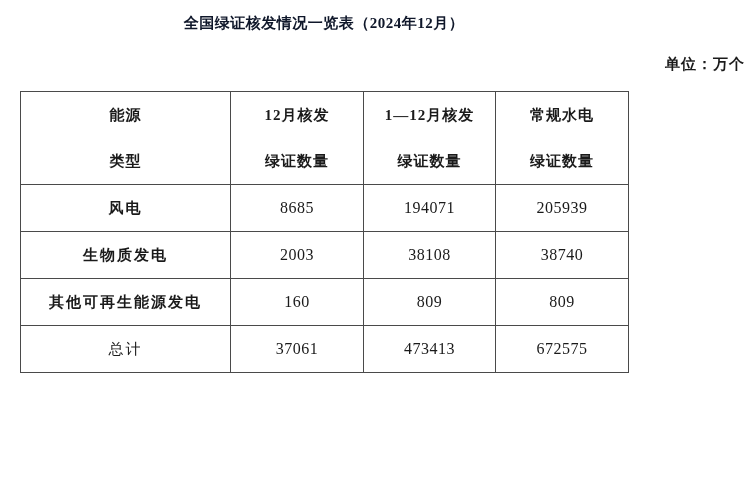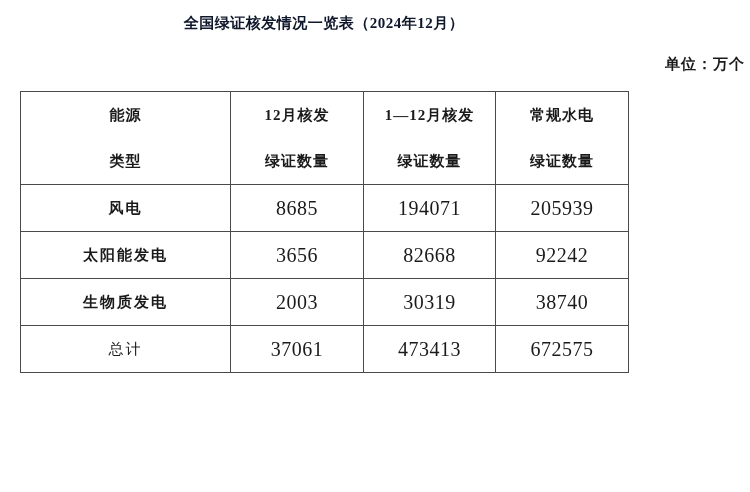--- a/index.html
+++ b/index.html
@@ -50,21 +50,21 @@
   }
   .cert-table thead th {
     height: 92px;
     font-size: 15px;
     font-weight: bold;
     letter-spacing: 1px;
   }
   .hl { display: block; line-height: 46px; }
   .cert-table tbody td { height: 47px; }
   .type-cell { font-size: 15px; letter-spacing: 2px; font-weight: bold; }
-  .num-cell { font-size: 20px; letter-spacing: 0.5px; }
+  .num-cell { font-size: 16px; letter-spacing: 0.5px; }
   .total-row .type-cell { font-weight: normal; }
 </style>
 </head>
 <body>
 
 <div class="page">
 
   <div class="doc-title">全国绿证核发情况一览表（2024年12月）</div>
 
   <div class="unit-label">单位：万个</div>
@@ -97,30 +97,30 @@
       </tr>
     </thead>
     <tbody>
       <tr>
         <td class="type-cell">风电</td>
         <td class="num-cell">8685</td>
         <td class="num-cell">194071</td>
         <td class="num-cell">205939</td>
       </tr>
       <tr>
-        <td class="type-cell">太阳能发电</td>
-        <td class="num-cell">3656</td>
-        <td class="num-cell">82668</td>
-        <td class="num-cell">92242</td>
+        <td class="type-cell">生物质发电</td>
+        <td class="num-cell">2003</td>
+        <td class="num-cell">38108</td>
+        <td class="num-cell">38740</td>
       </tr>
       <tr>
-        <td class="type-cell">生物质发电</td>
-        <td class="num-cell">2003</td>
-        <td class="num-cell">30319</td>
-        <td class="num-cell">38740</td>
+        <td class="type-cell">其他可再生能源发电</td>
+        <td class="num-cell">160</td>
+        <td class="num-cell">809</td>
+        <td class="num-cell">809</td>
       </tr>
       <tr class="total-row">
         <td class="type-cell">总计</td>
         <td class="num-cell">37061</td>
         <td class="num-cell">473413</td>
         <td class="num-cell">672575</td>
       </tr>
     </tbody>
   </table>
 

